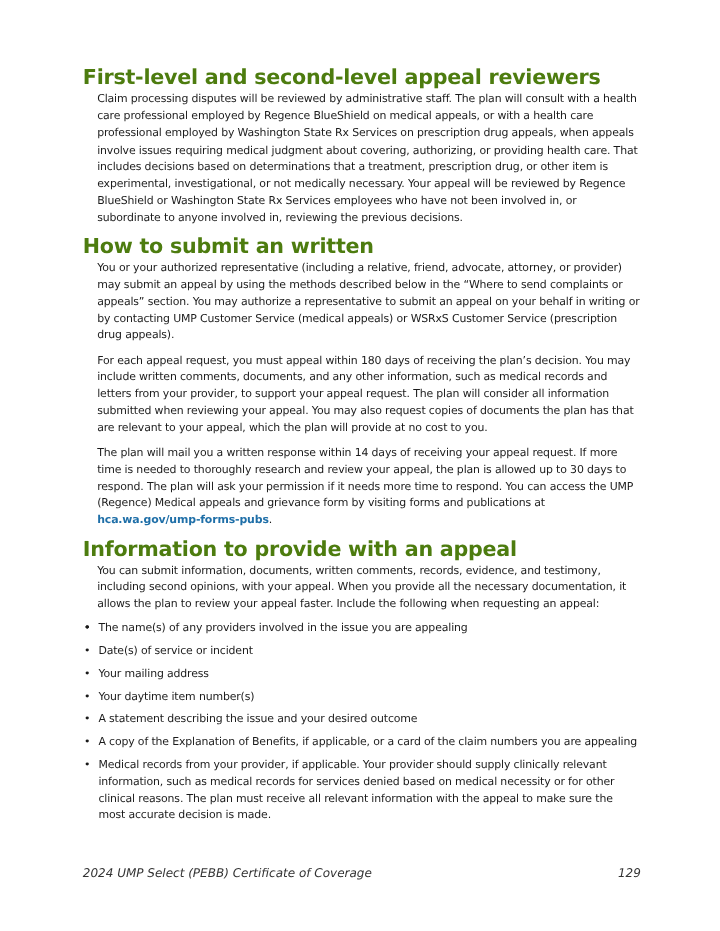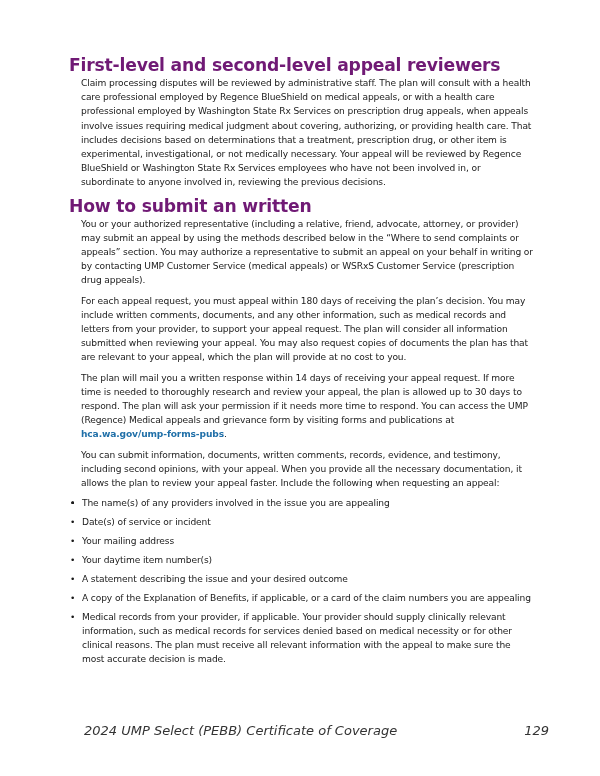--- a/index.html
+++ b/index.html
@@ -5,59 +5,60 @@
     html, body { margin: 0; padding: 0; background: #ffffff; }
     body { width: 600px; height: 776px; position: relative; overflow: hidden; }
     .page {
       position: absolute; left: 69px; top: 55px; width: 465px;
       font-family: "DejaVu Sans", "Liberation Sans", sans-serif;
       color: #1a1a1a;
     }
     h2 {
       font-family: "DejaVu Sans", sans-serif;
       font-weight: bold; font-size: 17.2px; line-height: 20px;
-      margin: 0 0 1px 0; color: #701a75; letter-spacing: -0.2px;
+      margin: 0 0 1px 0; color: #4d7c0f; letter-spacing: -0.2px;
     }
     p {
       font-size: 9.1px; line-height: 14.2px; margin: 0 0 6px 12px;
       letter-spacing: -0.12px;
     }
     .sec { margin-bottom: 2px; }
     ul { list-style: none; margin: 0; padding: 0; }
     li {
       position: relative; padding-left: 13px;
       font-size: 9.1px; line-height: 14.2px; margin-bottom: 4.7px;
       letter-spacing: -0.12px;
     }
     li .bullet { position: absolute; left: 1px; top: 0; }
     a.link { color: #1f6fa8; font-weight: bold; text-decoration: none; }
     .footer {
-      position: absolute; left: 84px; top: 723px; width: 465px;
+      position: absolute; left: 69px; top: 723px; width: 465px;
       font-family: "DejaVu Sans", sans-serif; font-style: italic;
-      font-size: 13px; color: #333; display: flex; justify-content: space-between;
+      font-size: 10px; color: #333; display: flex; justify-content: space-between;
     }
   </style>
 </head>
 <body>
 
 <div class="page">
 
   <div class="sec">
     <h2>First-level and second-level appeal reviewers</h2>
     <p>Claim processing disputes will be reviewed by administrative staff. The plan will consult with a health care professional employed by Regence BlueShield on medical appeals, or with a health care professional employed by Washington State Rx Services on prescription drug appeals, when appeals involve issues requiring medical judgment about covering, authorizing, or providing health care. That includes decisions based on determinations that a treatment, prescription drug, or other item is experimental, investigational, or not medically necessary. Your appeal will be reviewed by Regence BlueShield or Washington State Rx Services employees who have not been involved in, or subordinate to anyone involved in, reviewing the previous decisions.</p>
   </div>
 
   <div class="sec">
     <h2>How to submit an written</h2>
     <p>You or your authorized representative (including a relative, friend, advocate, attorney, or provider) may submit an appeal by using the methods described below in the “Where to send complaints or appeals” section. You may authorize a representative to submit an appeal on your behalf in writing or by contacting UMP Customer Service (medical appeals) or WSRxS Customer Service (prescription drug appeals).</p>
     <p>For each appeal request, you must appeal within 180 days of receiving the plan’s decision. You may include written comments, documents, and any other information, such as medical records and letters from your provider, to support your appeal request. The plan will consider all information submitted when reviewing your appeal. You may also request copies of documents the plan has that are relevant to your appeal, which the plan will provide at no cost to you.</p>
     <p><span>The plan will mail you a written response within 14 days of receiving your appeal request. If more time is needed to thoroughly research and review your appeal, the plan is allowed up to 30 days to respond. The plan will ask your permission if it needs more time to respond. You can access the UMP (Regence) Medical appeals and grievance form by visiting forms and publications at </span><a class="link">hca.wa.gov/ump-forms-pubs</a><span>.</span></p>
   </div>
 
   <div class="sec">
+    <h2>Information to provide with an appeal</h2>
     <p>You can submit information, documents, written comments, records, evidence, and testimony, including second opinions, with your appeal. When you provide all the necessary documentation, it allows the plan to review your appeal faster. Include the following when requesting an appeal:</p>
     <ul>
       <li><span class="bullet">•</span></li>
       <li><span class="bullet">•</span></li>
       <li><span class="bullet">•</span><span>The name(s) of any providers involved in the issue you are appealing</span></li>
       <li><span class="bullet">•</span><span>Date(s) of service or incident</span></li>
       <li><span class="bullet">•</span><span>Your mailing address</span></li>
       <li><span class="bullet">•</span><span>Your daytime item number(s)</span></li>
       <li><span class="bullet">•</span><span>A statement describing the issue and your desired outcome</span></li>
       <li><span class="bullet">•</span><span>A copy of the Explanation of Benefits, if applicable, or a card of the claim numbers you are appealing</span></li>

